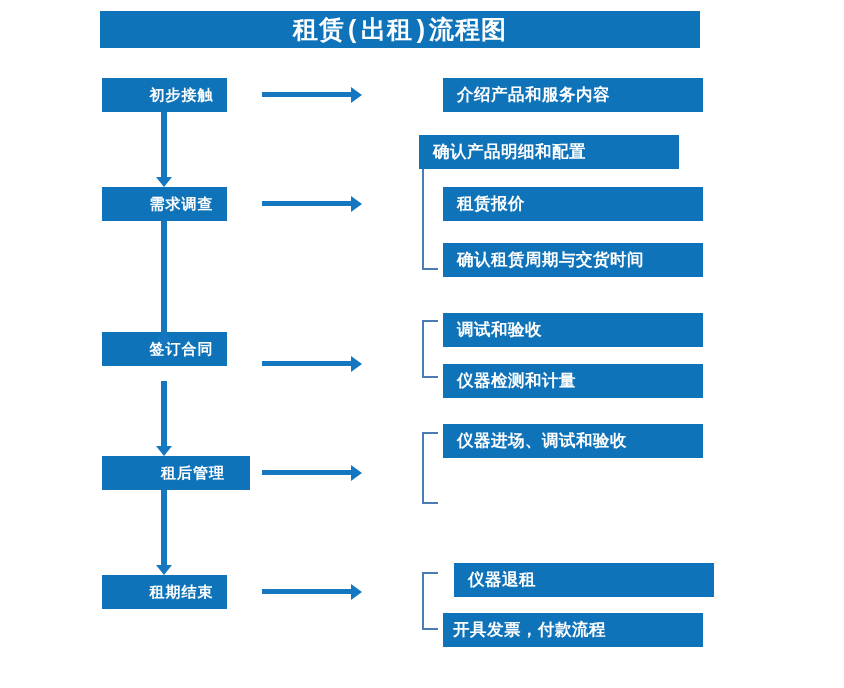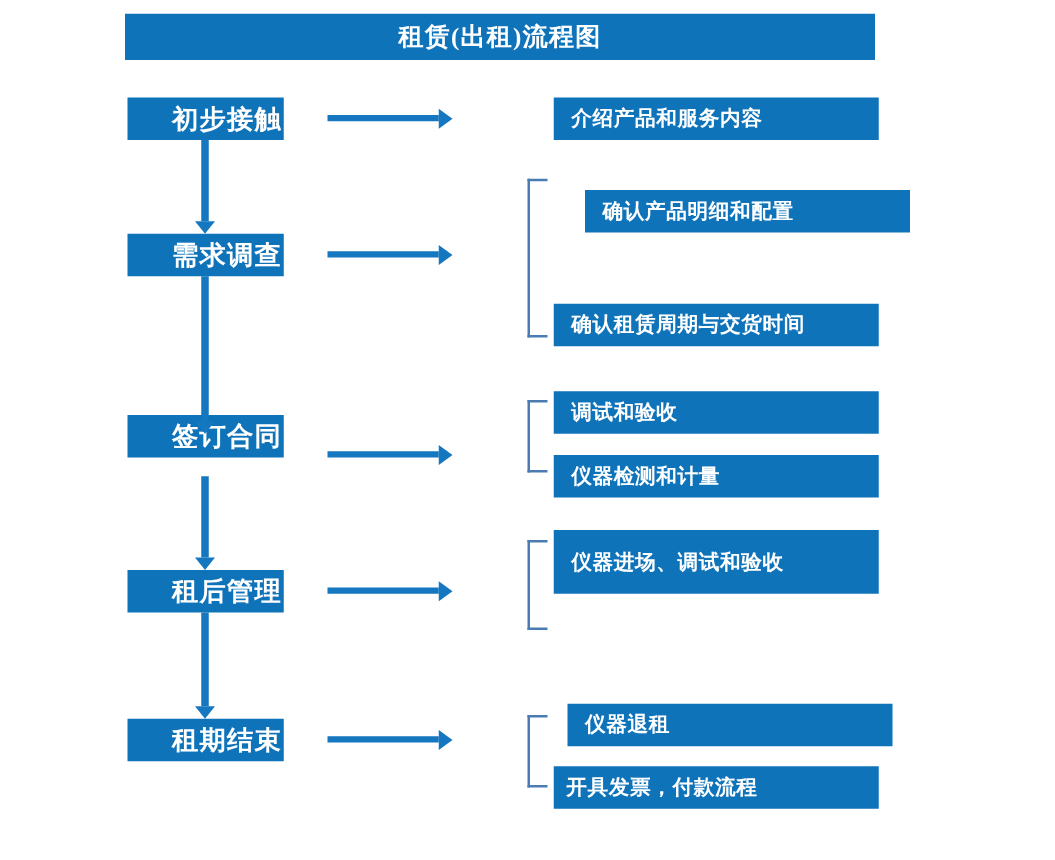--- a/index.html
+++ b/index.html
@@ -30,40 +30,40 @@
     top: 11px;
     width: 600px;
     height: 37px;
     background: #0f73ba;
     display: flex;
     align-items: center;
     justify-content: center;
   }
   .title-bar .title-text {
     color: #ffffff;
-    font-size: 20px;
+    font-size: 25px;
     font-weight: bold;
     letter-spacing: 1px;
-    font-family: Liberation Serif, serif;
+    font-family: Liberation Mono, monospace;
   }
 
   
   .node {
     position: absolute;
     background: #0f73ba;
     color: #ffffff;
     font-weight: bold;
     display: flex;
     align-items: center;
     box-sizing: border-box;
     font-family: "DejaVu Serif", "Liberation Serif", serif;
   }
   .node.stage {
     justify-content: center;
-    font-size: 21px;
+    font-size: 15px;
     letter-spacing: 1px;
     padding-left: 34px;
   }
   .node.detail {
     justify-content: flex-start;
     padding-left: 14px;
     font-size: 16.5px;
     letter-spacing: 0.5px;
   }
 
@@ -129,21 +129,21 @@
   <div class="title-bar">
     <span class="title-text">租赁(出租)流程图</span>
   </div>
 
   <div class="node stage" style="left:102px; top:78px; width:125px; height:34px;">初步接触</div>
 
   <div class="node stage" style="left:102px; top:187px; width:125px; height:34px;">需求调查</div>
 
   <div class="node stage" style="left:102px; top:332px; width:125px; height:34px;">签订合同</div>
 
-  <div class="node stage" style="left:102px; top:456px; width:125px; height:34px;">租后管理</div>
+  <div class="node stage" style="left:102px; top:456px; width:148px; height:34px;">租后管理</div>
 
   <div class="node stage" style="left:102px; top:575px; width:125px; height:34px;">租期结束</div>
 
   <div class="v-arrow" style="left:152px; top:112px; height:75px;">
     <div class="shaft" style="height:65px;"></div>
     <div class="head" style="top:65px;"></div>
   </div>
 
   <div class="v-arrow" style="left:152px; top:221px; height:126px;">
     <div class="shaft" style="height:116px;"></div>
@@ -188,29 +188,30 @@
   <div class="bracket" style="left:422px; top:143px; width:16px; height:127px;"></div>
 
   <div class="bracket" style="left:422px; top:320px; width:16px; height:58px;"></div>
 
   <div class="bracket" style="left:422px; top:432px; width:16px; height:72px;"></div>
 
   <div class="bracket" style="left:422px; top:572px; width:16px; height:58px;"></div>
 
   <div class="node detail" style="left:443px; top:78px; width:260px; height:34px;">介绍产品和服务内容</div>
 
-  <div class="node detail" style="left:468px; top:135px; width:260px; height:34px;margin-top:17px;">确认产品明细和配置</div>
-
+  <div class="node detail" style="left:419px; top:135px; width:260px; height:34px;">确认产品明细和配置</div>
+
+  <div class="node detail" style="left:443px; top:187px; width:260px; height:34px;">租赁报价</div>
 
   <div class="node detail" style="left:443px; top:243px; width:260px; height:34px;font-family:Liberation Mono, monospace;">确认租赁周期与交货时间</div>
 
   <div class="node detail" style="left:443px; top:313px; width:260px; height:34px;">调试和验收</div>
 
   <div class="node detail" style="left:443px; top:364px; width:260px; height:34px;">仪器检测和计量</div>
 
-  <div class="node detail" style="left:443px; top:424px; width:260px; height:51px;">仪器进场、调试和验收</div>
+  <div class="node detail" style="left:443px; top:424px; width:260px; height:34px;">仪器进场、调试和验收</div>
 
 
   <div class="node detail" style="left:454px; top:563px; width:260px; height:34px;">仪器退租</div>
 
   <div class="node detail" style="left:443px; top:613px; width:260px; height:34px;padding-left:10px;">开具发票，付款流程</div>
 
 </div>
 
 </body></html>

